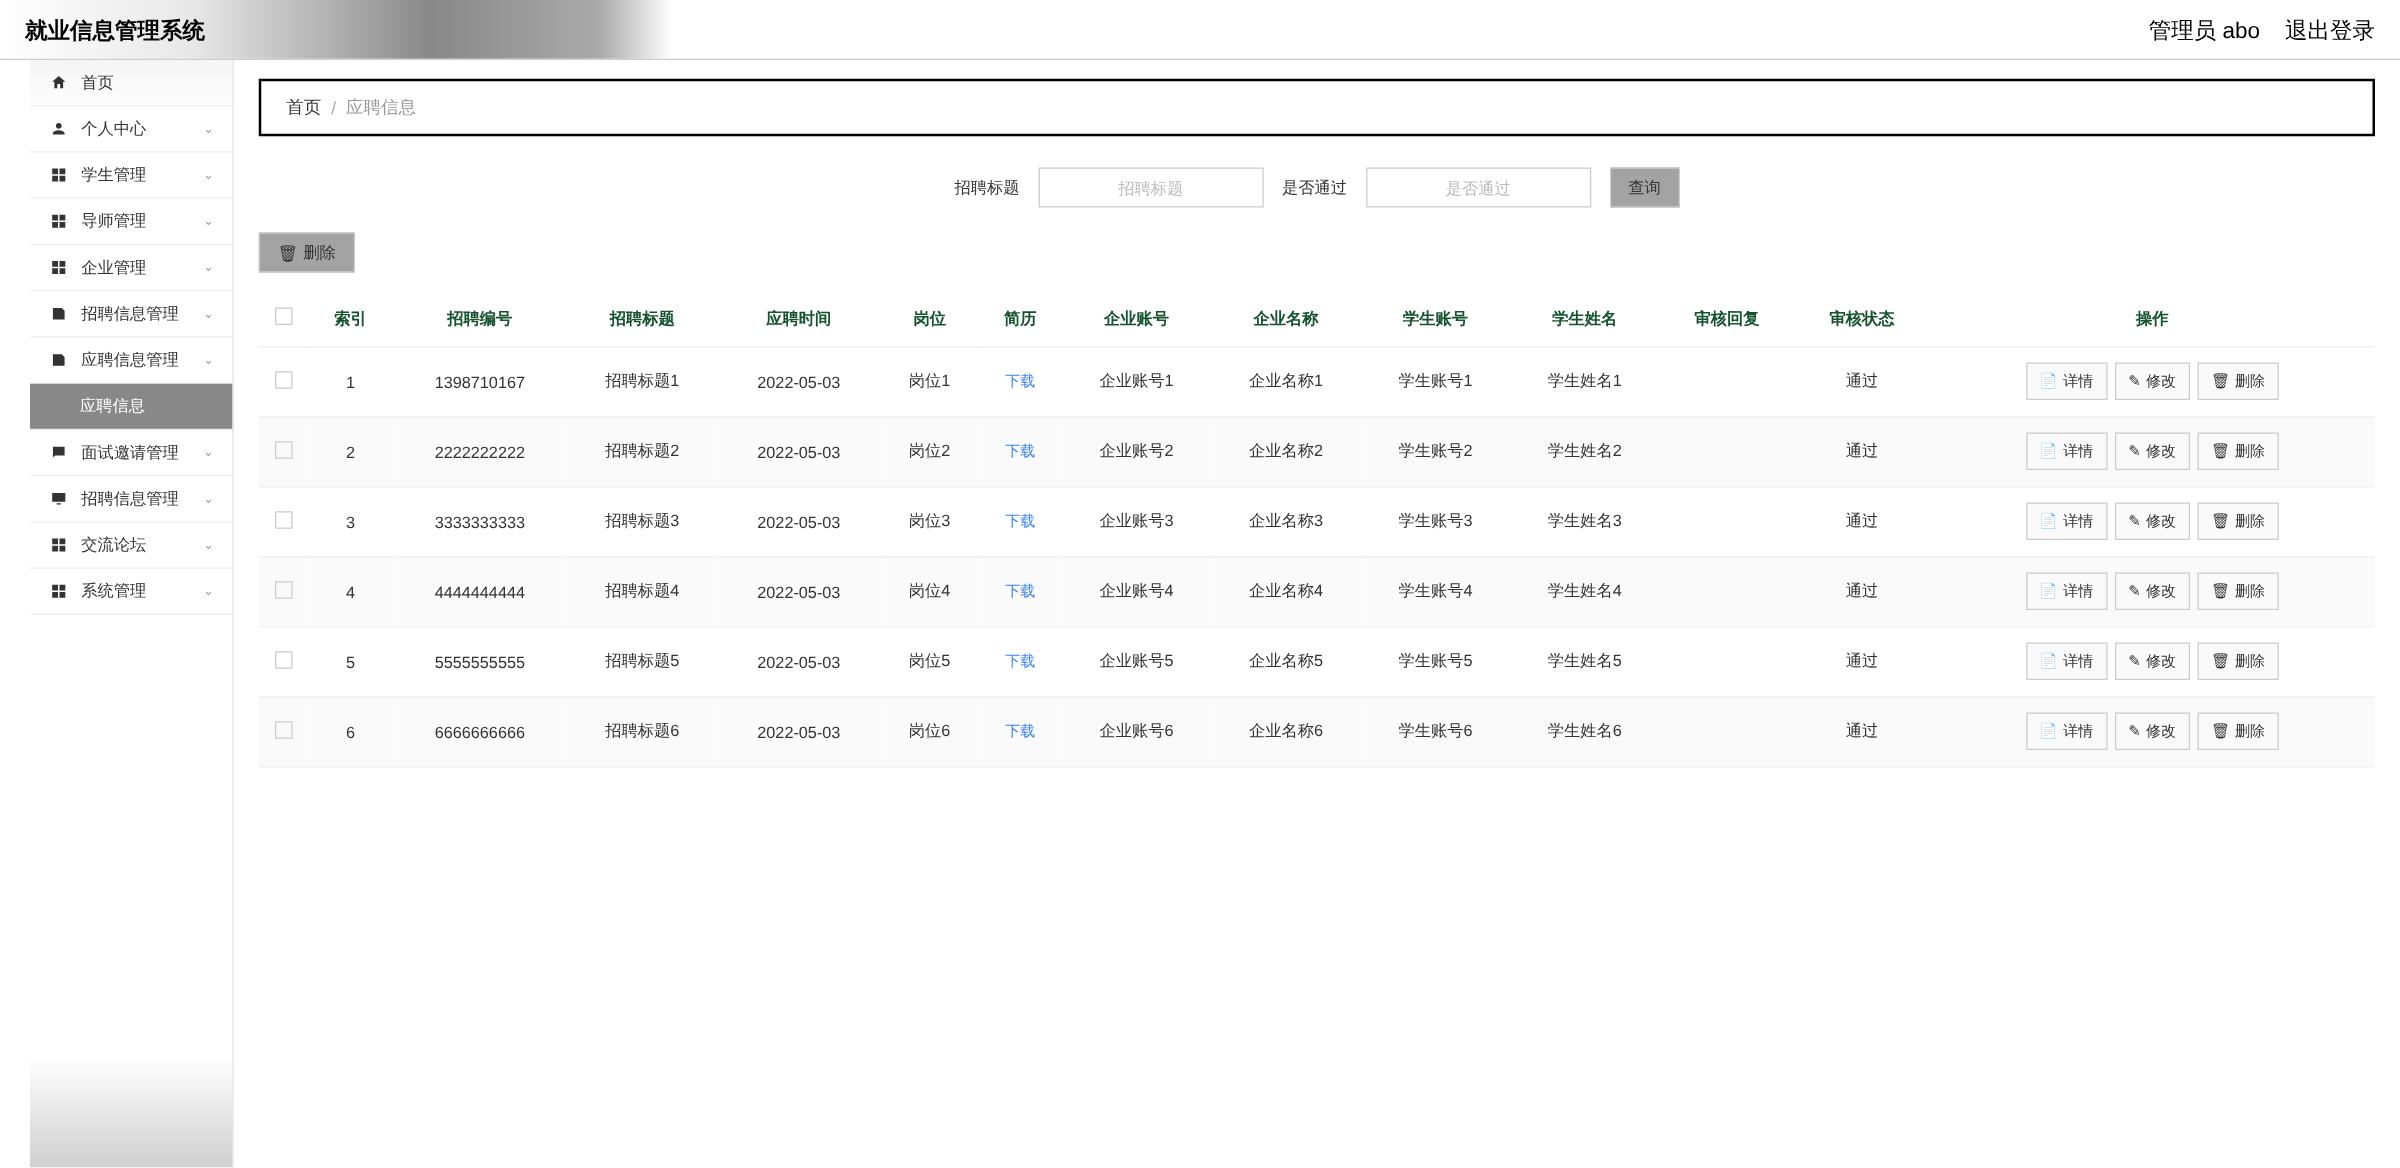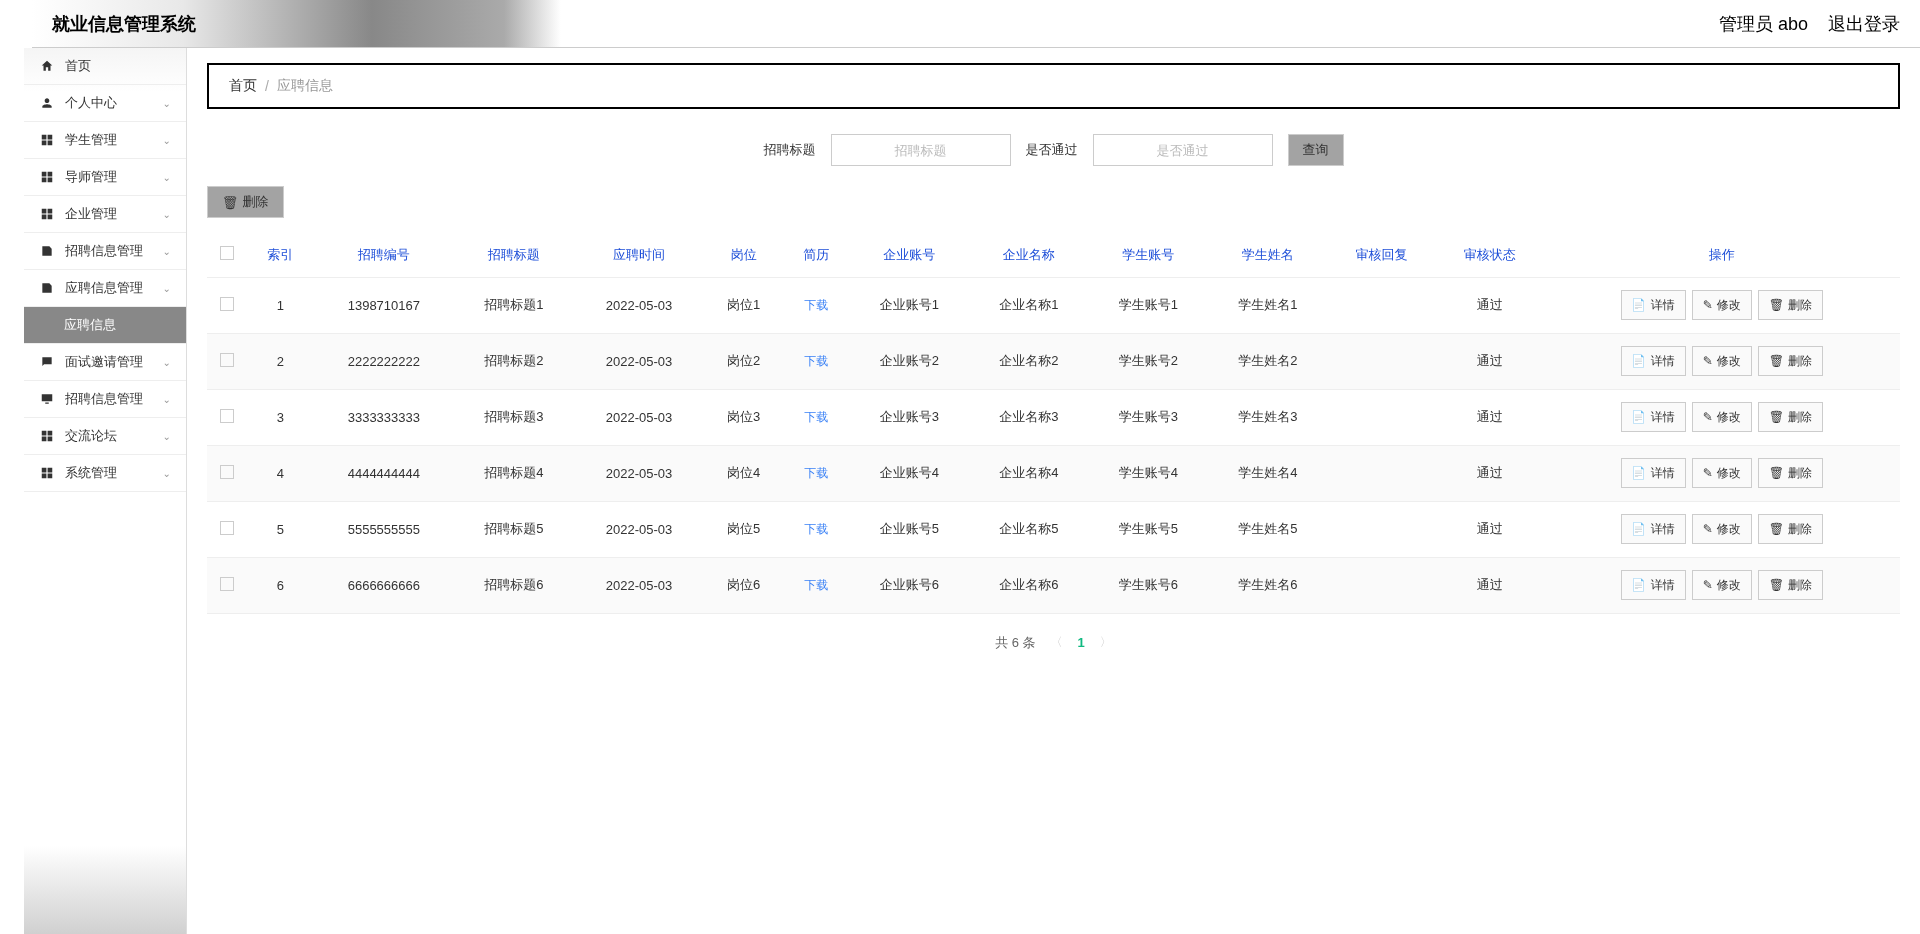--- a/index.html
+++ b/index.html
@@ -6,21 +6,20 @@
     body { font-family: "Microsoft YaHei", Arial, sans-serif; font-size: 13px; color: #333; background: #fff; }
     
     .header {
       height: 48px;
       display: flex;
       align-items: center;
       justify-content: space-between;
       border-bottom: 1px solid #ccc;
       padding: 0 20px;
       background: linear-gradient(90deg, #fff 0%, #e8e8e8 8%, #888 18%, #aaa 25%, #fff 28%);
-      margin-left: 32px;
     }
     .header-title { font-size: 18px; font-weight: bold; color: #000; }
     .header-right { display: flex; gap: 20px; font-size: 18px; color: #000; }
     .header-right span { cursor: pointer; }
     
     .container { display: flex; height: calc(100vh - 48px); margin-left: 24px; }
     
     .sidebar {
       width: 163px;
       background: linear-gradient(180deg, #f5f5f5 0%, #fff 5%, #fff 90%, #d0d0d0 100%);
@@ -91,21 +90,21 @@
     
     table { width: 100%; border-collapse: collapse; }
     th, td {
       padding: 0 8px;
       text-align: center;
       font-size: 13px;
       border-bottom: 1px solid #eee;
       height: 56px;
       vertical-align: middle;
     }
-    th { font-weight: normal; color: #1d4ed8; height: 44px; }
+    th { font-weight: bold; color: #14532d; height: 44px; }
     tbody tr:nth-child(even) { background: #fafafa; }
     .checkbox-cell { width: 40px; }
     .checkbox { width: 14px; height: 14px; border: 1px solid #ccc; display: inline-block; cursor: pointer; }
     .download-link { color: #3b82f6; cursor: pointer; font-size: 12px; }
     .action-cell { white-space: nowrap; }
     .action-cell .btn-small { margin: 0 3px; }
     
     .pagination {
       display: flex;
       align-items: center;
@@ -424,20 +423,14 @@
                 <span>✎</span> 
                 <span>修改</span>
               </button><button class="btn btn-small">
                 <span>🗑</span> 
                 <span>删除</span>
               </button></td>
           </tr>
         </tbody>
     </table>
 
-    <div class="pagination">
-      <span>共 6 条</span>
-      <span class="page-btn">〈</span>
-      <span class="page-num">1</span>
-      <span class="page-btn">〉</span>
-    </div>
   </div>
 </div>
 
 </body></html>

